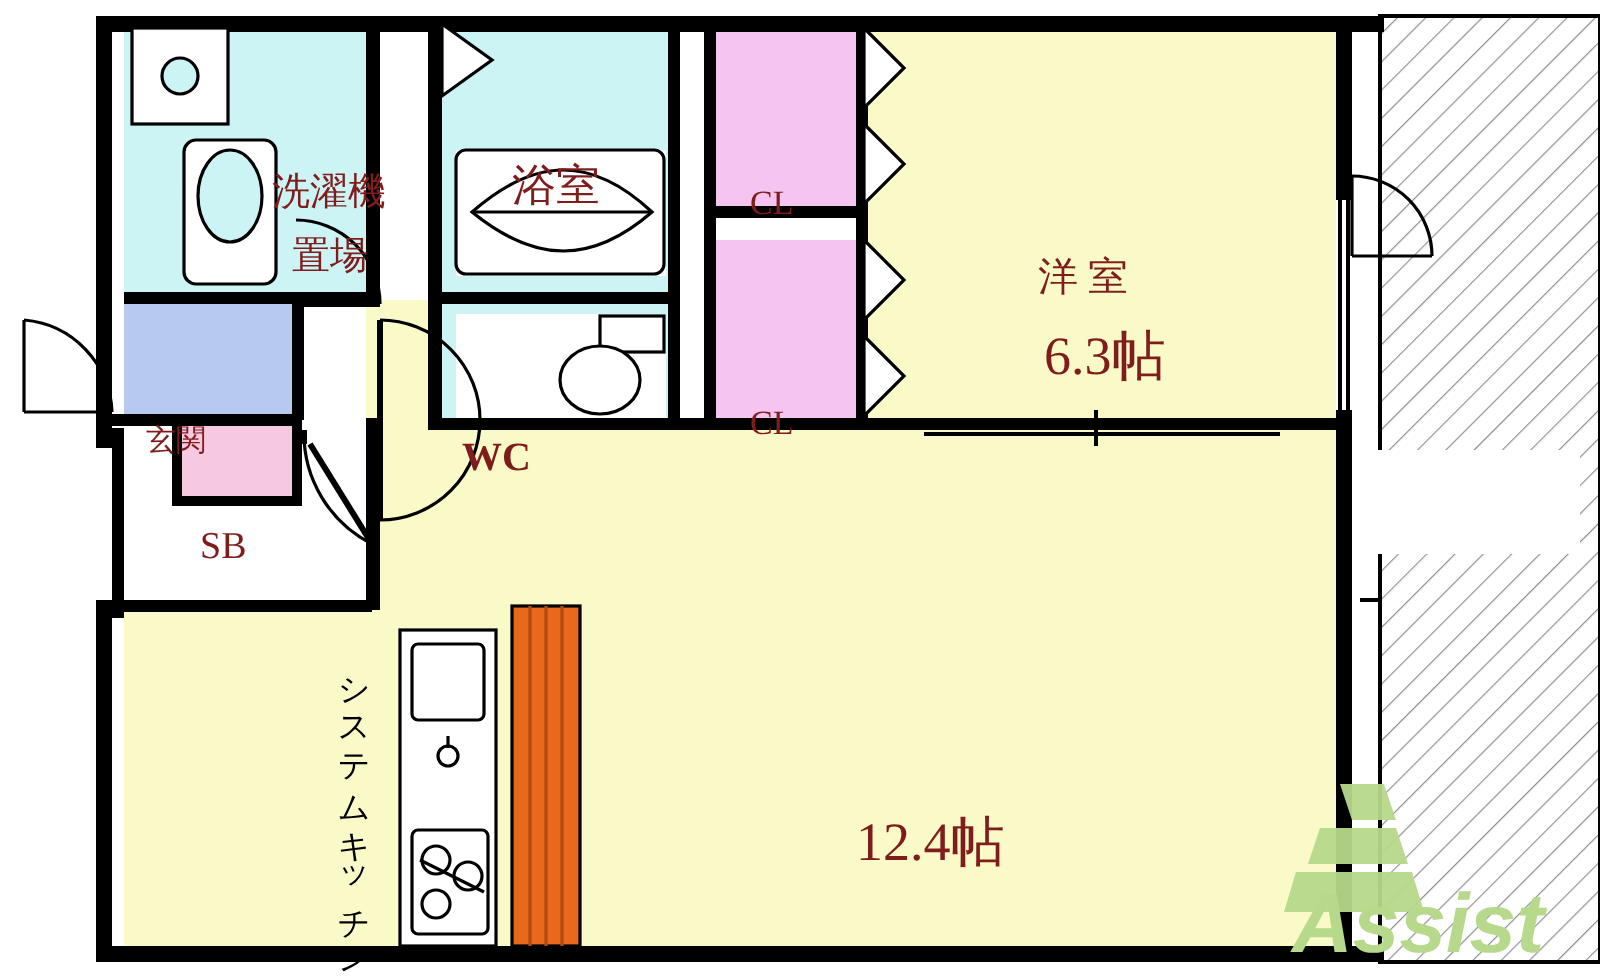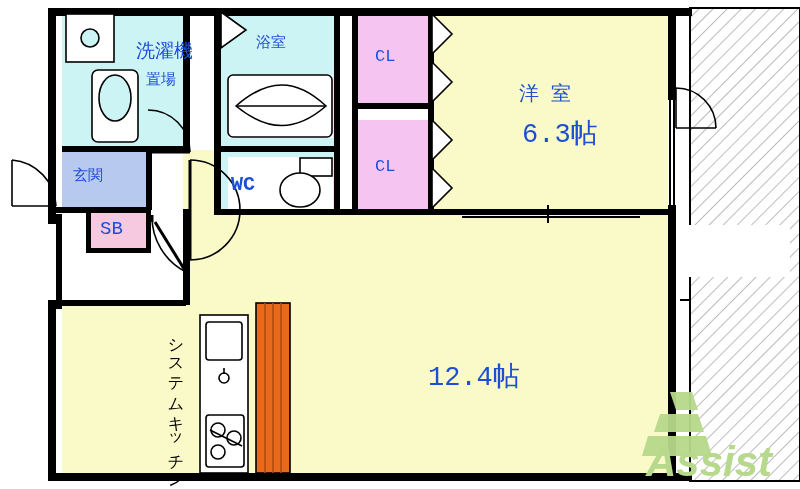--- a/index.html
+++ b/index.html
@@ -6,23 +6,24 @@
   body { font-family:"Liberation Sans", sans-serif; }
   #root {
     position:relative;
     width:800px; height:489px;
     overflow:hidden;
     background:#ffffff;
   }
   .abs { position:absolute; }
   .lbl {
     position:absolute;
-    color:#1d4ed8;
+    color:#7f1d1d;
     white-space:nowrap;
-    font-family:Liberation Mono, monospace;
+    font-family:Liberation Serif, serif;
+    margin-top:45px;
   }
   .vtext {
     position:absolute;
     color:#000;
     writing-mode:vertical-rl;
     text-orientation:upright;
     font-family:"Liberation Sans", sans-serif;
     letter-spacing:1px;
   }
   svg { display:block; }
@@ -193,23 +194,23 @@
 
       <rect x="256" y="303" width="34" height="170" fill="#e8681c" stroke="#000"></rect>
       <line x1="265" y1="303" x2="265" y2="473" stroke="#b04c10"></line>
       <line x1="273" y1="303" x2="273" y2="473" stroke="#b04c10"></line>
       <line x1="281" y1="303" x2="281" y2="473" stroke="#b04c10"></line>
     </g>
 
   </svg>
 
   <div class="lbl" style="left:136px; top:38px; font-size:19px;">洗濯機</div>
-  <div class="lbl" style="left:146px; top:70px; font-size:15px;">置場</div>
-
-  <div class="lbl" style="left:256px; top:33px; font-size:15px;text-align:center;">浴室</div>
+  <div class="lbl" style="left:146px; top:70px; font-size:19px;">置場</div>
+
+  <div class="lbl" style="left:256px; top:33px; font-size:22px;text-align:center;">浴室</div>
 
   <div class="lbl" style="left:231px; top:173px; font-size:20px; font-weight:bold;">WC</div>
 
   <div class="lbl" style="left:73px; top:166px; font-size:15px;text-align:center;">玄関</div>
 
   <div class="lbl" style="left:100px; top:218px; font-size:19px;">SB</div>
 
   <div class="lbl" style="left:375px; top:47px; font-size:17px;">CL</div>
   <div class="lbl" style="left:375px; top:157px; font-size:17px;">CL</div>
 

